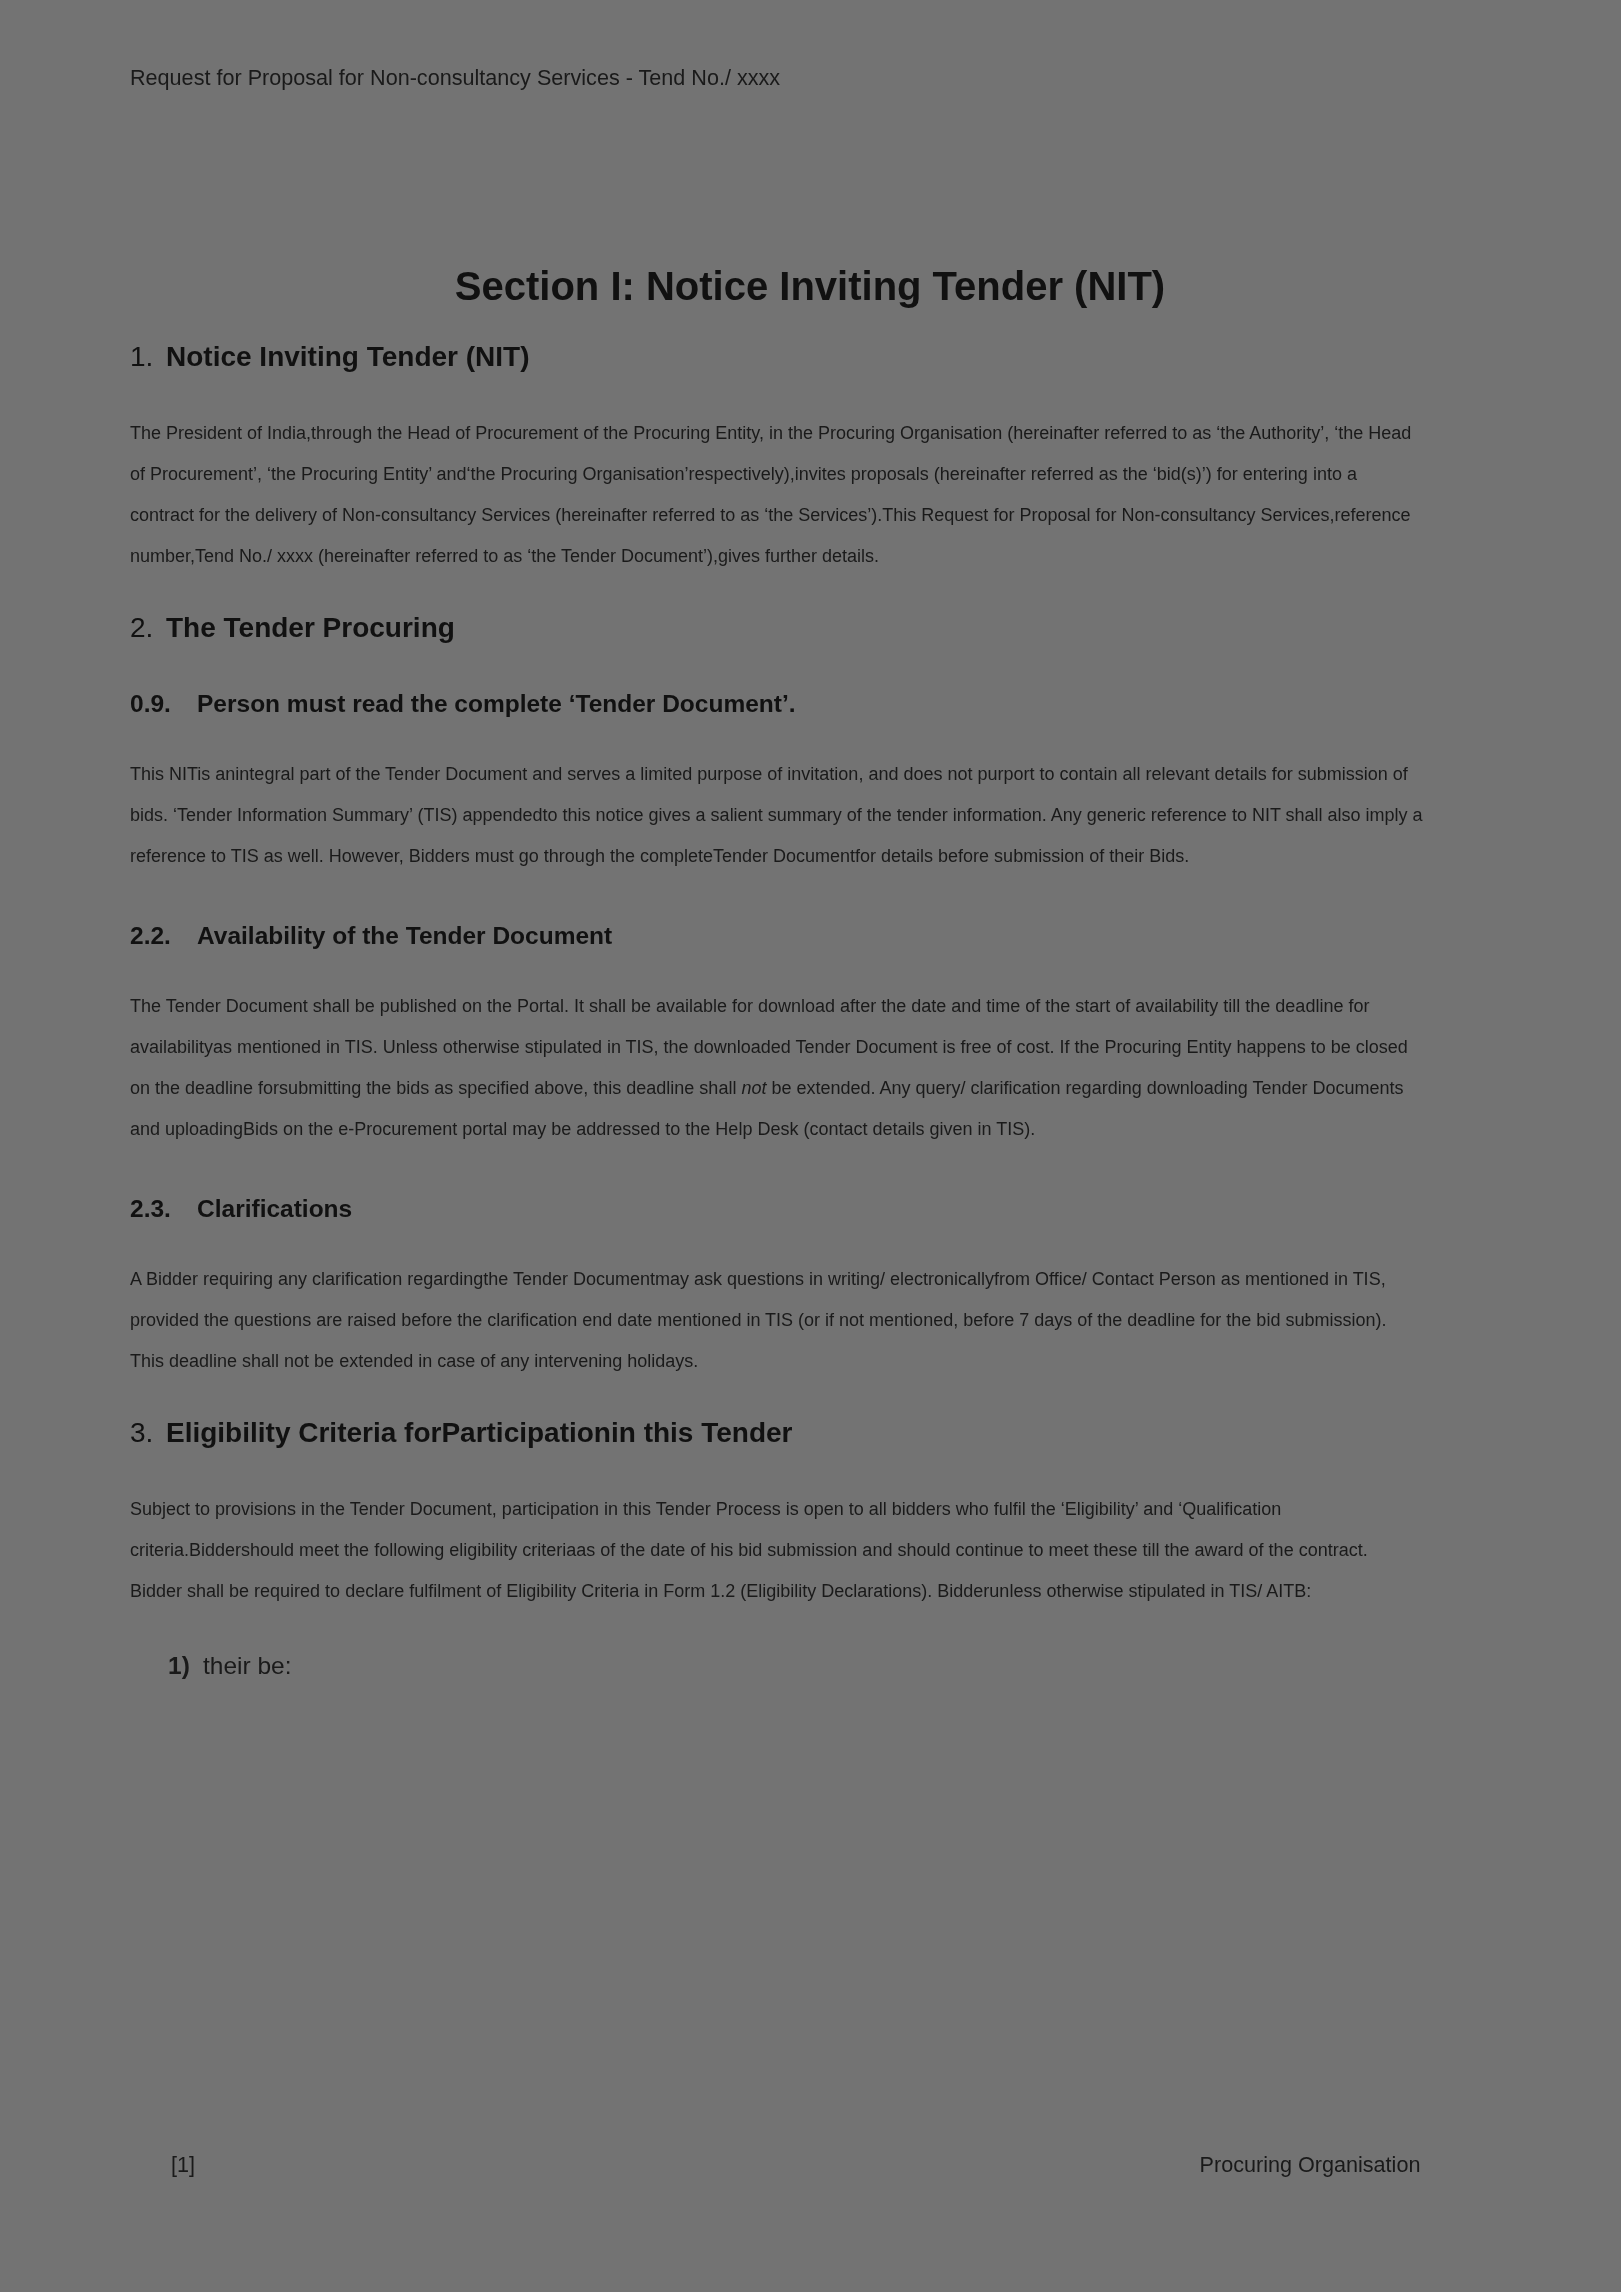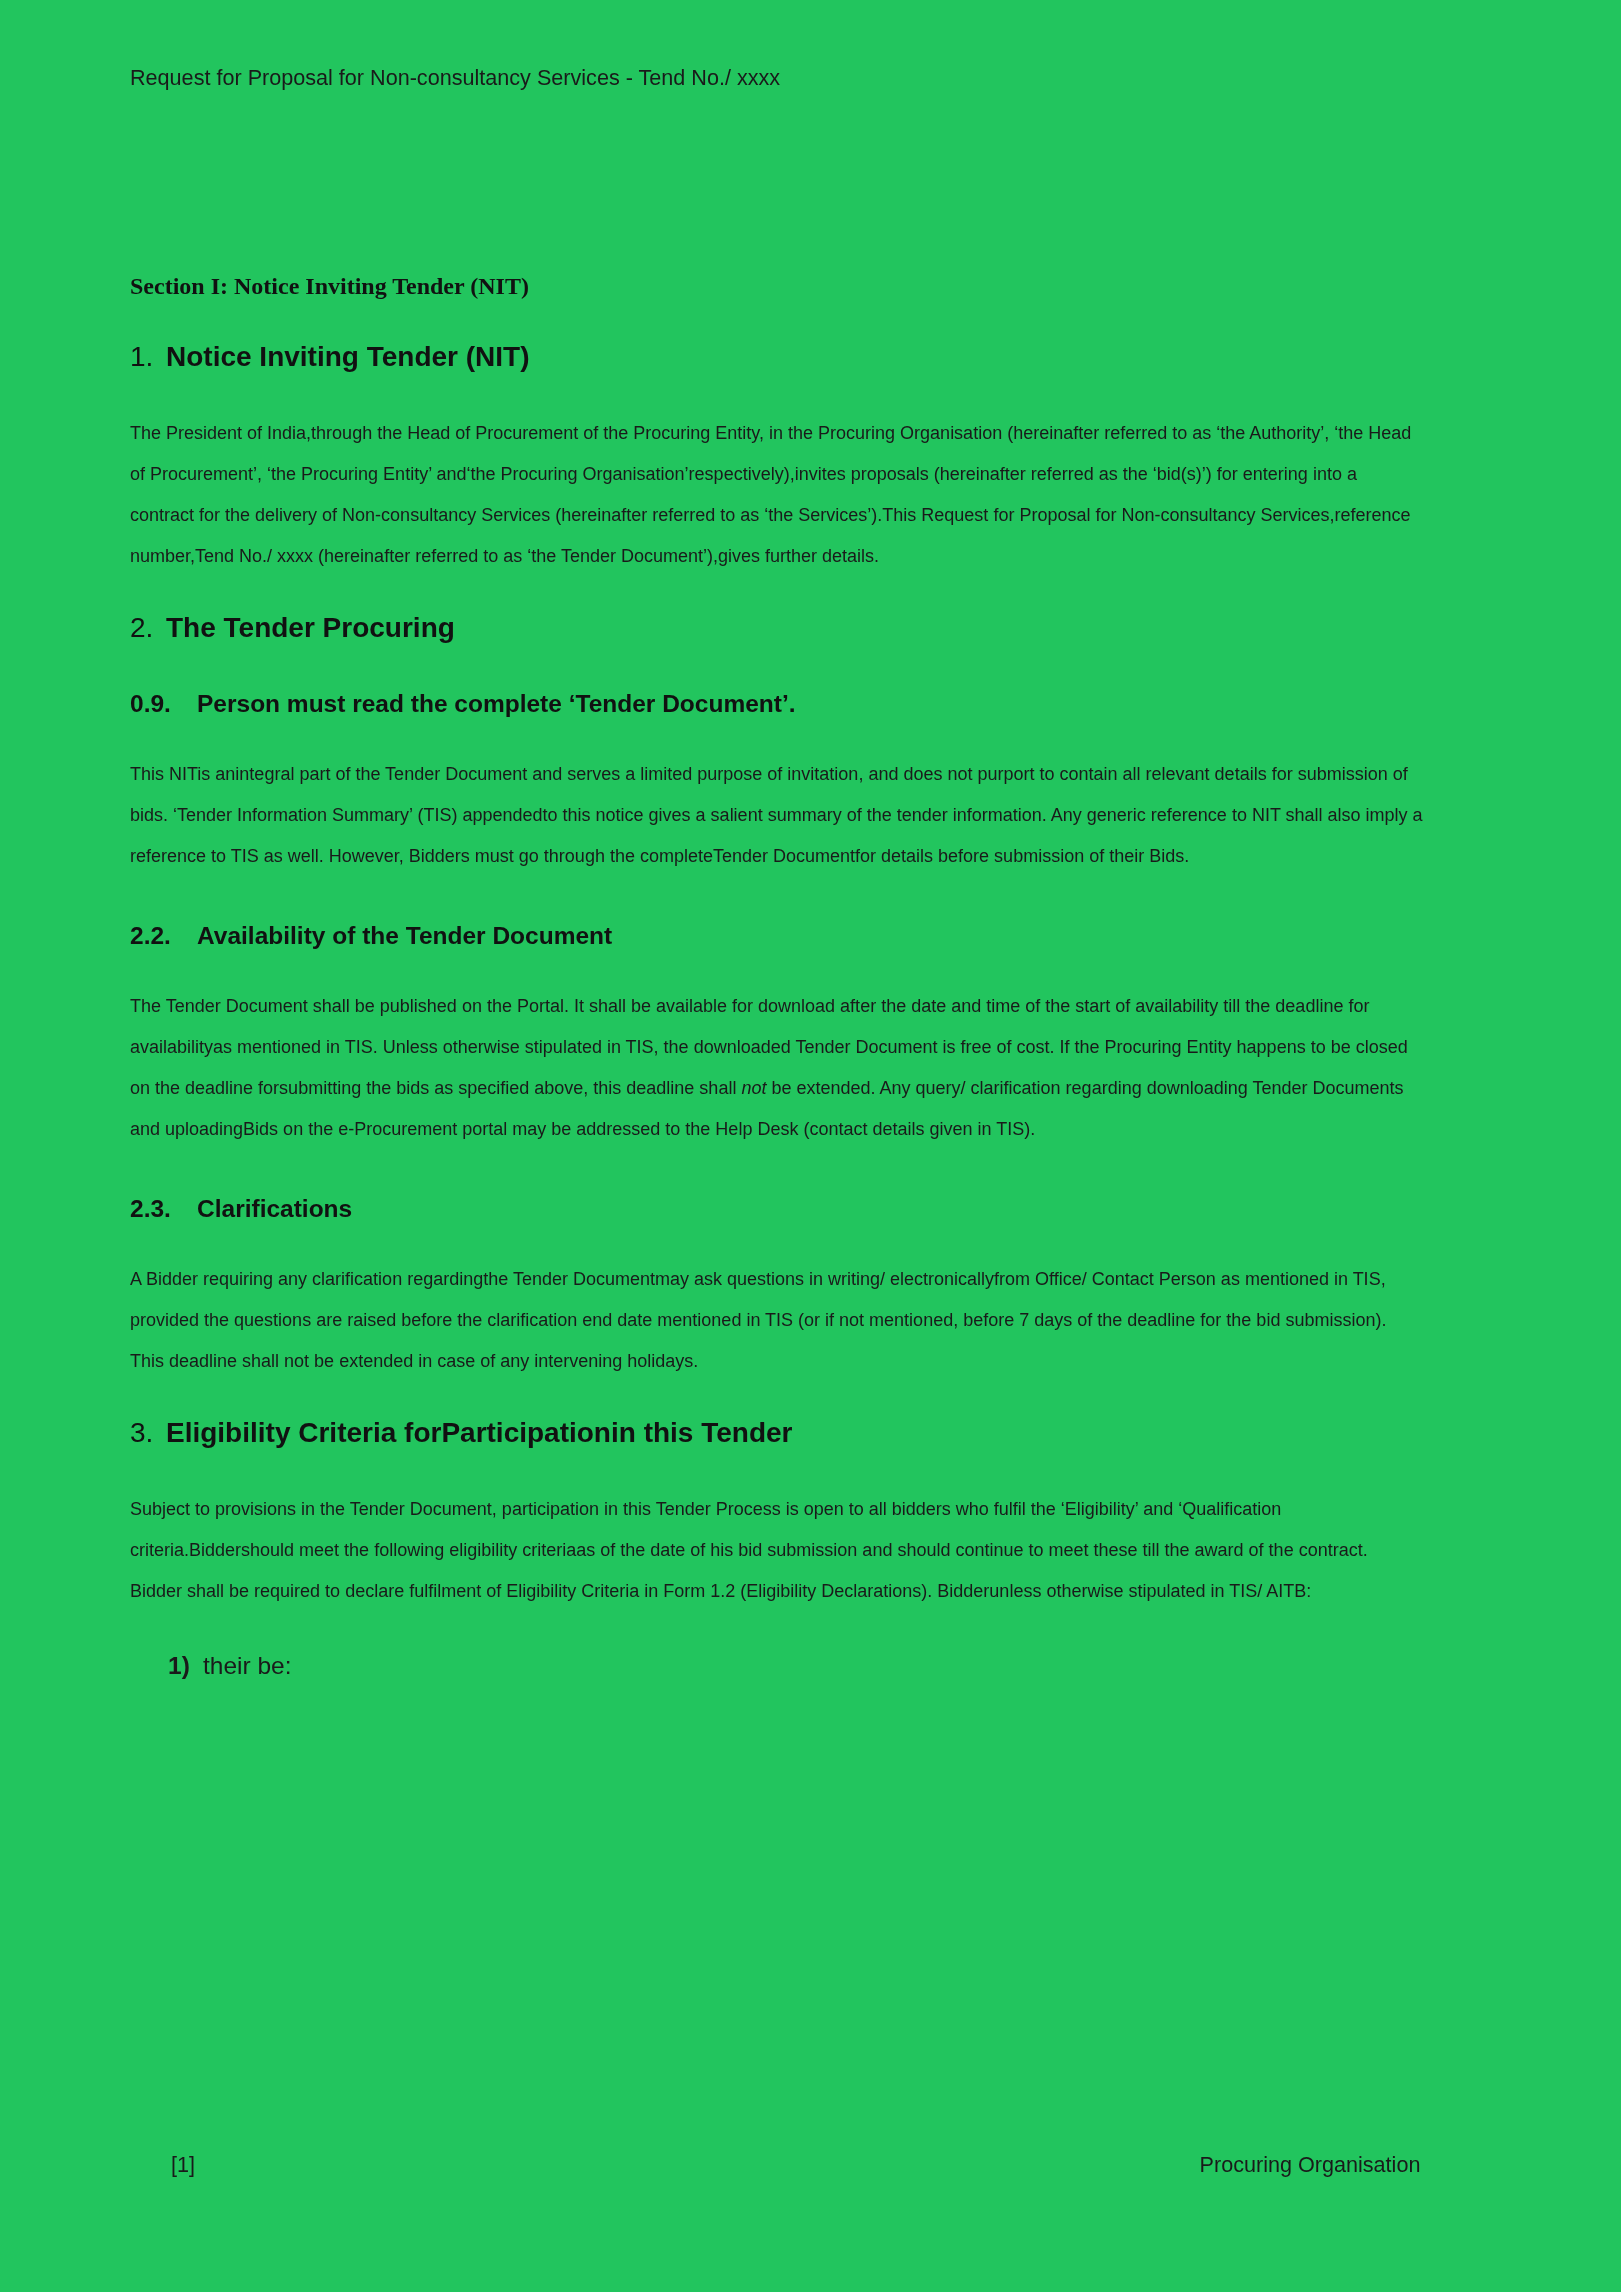--- a/index.html
+++ b/index.html
@@ -1,45 +1,45 @@
 <!DOCTYPE html>
 <html><head>
 <meta charset="utf-8">
 <style>
   * { box-sizing: border-box; }
   html, body { margin: 0; padding: 0; background: #ffffff; }
   .page {
     position: relative;
     width: 1621px;
     height: 2293px;
-    background: #22c55e;
+    background: #737373;
     color: #1a1a1a;
     font-family: "Liberation Sans", sans-serif;
     overflow: hidden;
   }
   .running-header {
     position: absolute;
     top: 65px;
     left: 130px;
     font-size: 21.6px;
     color: #1a1a1a;
   }
   .content {
     position: absolute;
     top: 0;
     left: 130px;
     width: 1360px;
   }
   .doc-title {
     margin: 267px 0 0 0;
+    text-align: center;
     font-weight: bold;
-    font-size: 24px;
+    font-size: 40px;
     line-height: 39px;
     color: #111111;
-    font-family: Liberation Serif, serif;
   }
   .h1 {
     margin: 33px 0 39px 0;
     font-size: 28px;
     line-height: 35px;
     color: #111111;
   }
   .h1 .h-num {
     display: inline-block;
     width: 36px;

